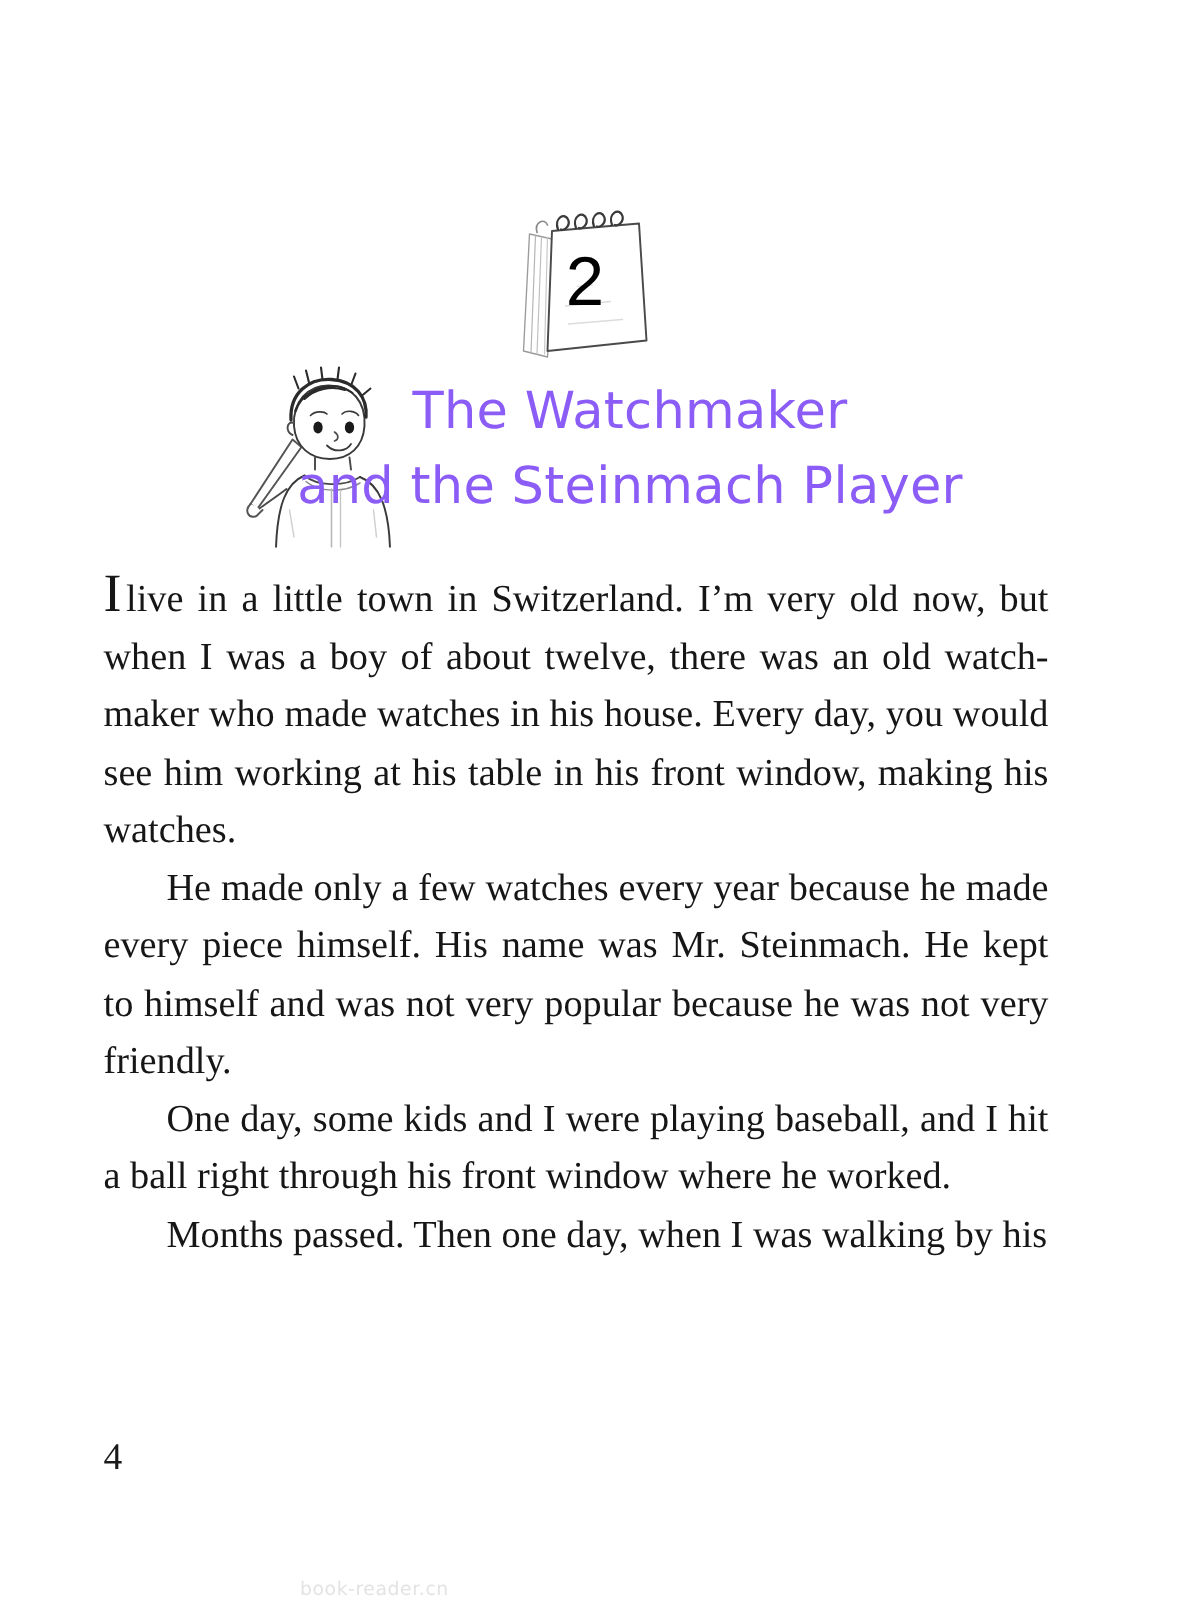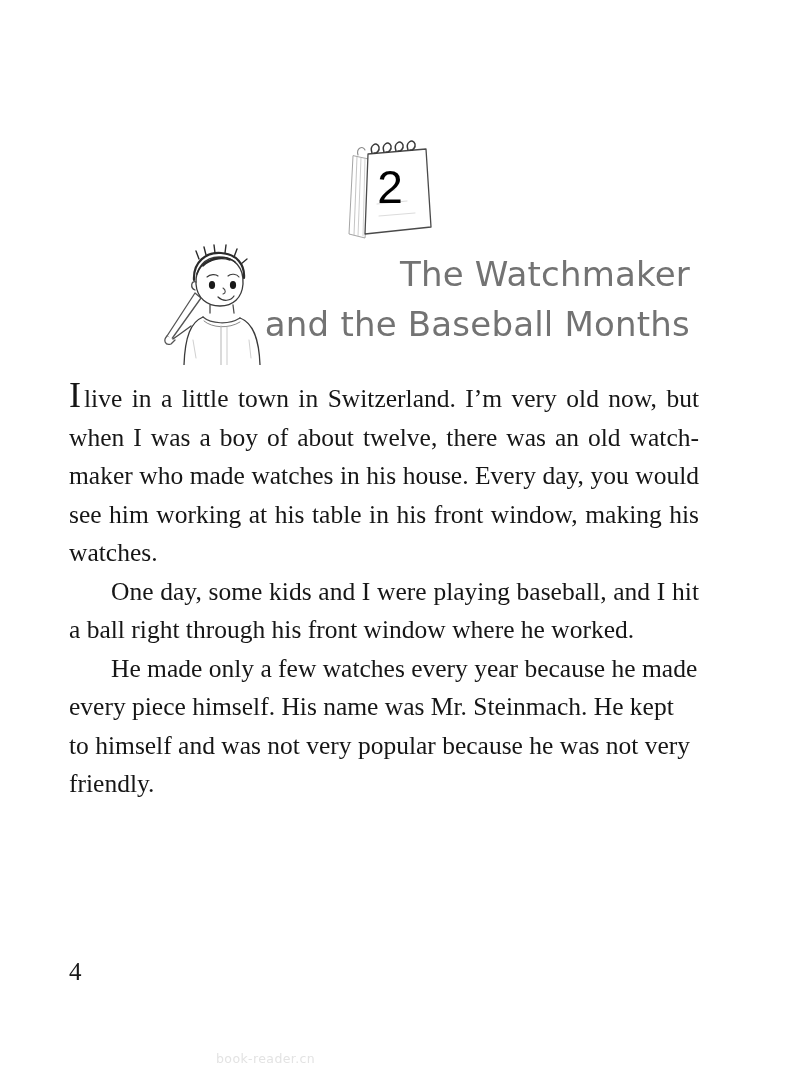--- a/index.html
+++ b/index.html
@@ -60,26 +60,26 @@
     height: 125px;
   }
   .boy-illustration svg { display: block; width: 112px; height: 125px; }
 
   
   .chapter-title {
     position: absolute;
     left: 150px;
     top: 122px;
     width: 540px;
-    text-align: right;
+    text-align: center;
     font-family: "DejaVu Sans", "Liberation Sans", sans-serif;
     font-weight: 400;
     font-size: 34px;
     line-height: 48px;
-    color: #737373;
+    color: #8b5cf6;
     letter-spacing: 0.2px;
   }
   .chapter-title .tline { display: block; white-space: nowrap; }
   .chapter-title .tline-2 { margin-top: 2px; }
 
   
   .body-text {
     position: absolute;
     left: 69px;
     top: 380px;
@@ -119,21 +119,20 @@
   
   .watermark {
     position: absolute;
     left: 200px;
     top: 1051px;
     font-family: "DejaVu Sans", "Liberation Sans", sans-serif;
     font-size: 12.5px;
     color: #e3e3e3;
     letter-spacing: 0.4px;
     white-space: nowrap;
-    margin-left: 16px;
   }
 </style>
 </head>
 <body>
 
 <div class="page">
 
   <div class="chapter-header">
 
     <div class="notepad">
@@ -210,27 +209,28 @@
           <path d="M64 87 L64 125" stroke="#c5c5c5" stroke-width="0.9"></path>
 
           <path d="M30 100 L33 118" stroke="#d0d0d0" stroke-width="1"></path>
           <path d="M86 100 L88 118" stroke="#d0d0d0" stroke-width="1"></path>
         </g>
       </svg>
     </div>
 
     <div class="chapter-title">
       <span class="tline tline-1">The Watchmaker</span>
-      <span class="tline tline-2">and the Baseball Months</span>
+      <span class="tline tline-2">and the Steinmach Player</span>
     </div>
   </div>
 
   <div class="body-text">
     <p class="first"><span class="dropcap-i">I</span><span>live in a little town in Switzerland. I’m very old now, but when I was a boy of about twelve, there was an old watch-maker who made watches in his house. Every day, you would see him working at his table in his front window, making his watches.</span></p>
+    <p>He made only a few watches every year because he made every piece himself. His name was Mr. Steinmach. He kept to himself and was not very popular because he was not very friendly.</p>
     <p>One day, some kids and I were playing baseball, and I hit a ball right through his front window where he worked.</p>
-    <p>He made only a few watches every year because he made every piece himself. His name was Mr. Steinmach. He kept to himself and was not very popular because he was not very friendly.</p>
+    <p>Months passed. Then one day, when I was walking by his</p>
   </div>
 
   <div class="page-number">4</div>
 
   <div class="watermark">book-reader.cn</div>
 
 </div>
 
 </body></html>

